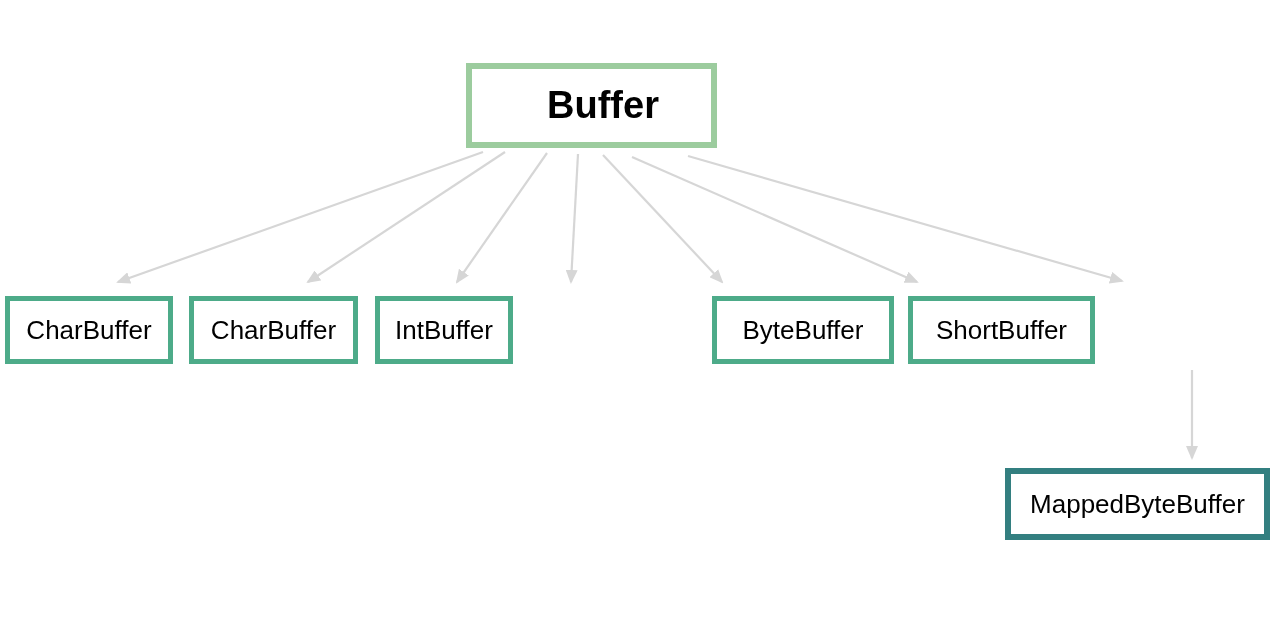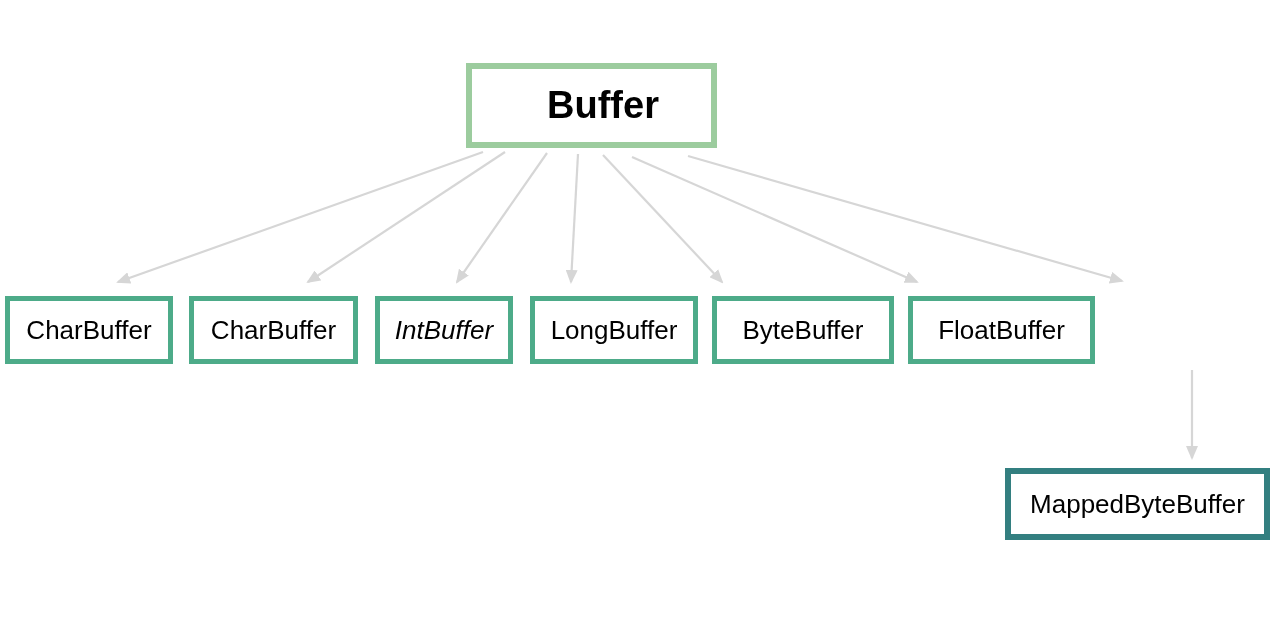--- a/index.html
+++ b/index.html
@@ -79,34 +79,31 @@
   </div>
 
   <div class="node node-child" style="left:5px; top:296px; width:168px; height:68px;">
     <span>CharBuffer</span>
   </div>
 
   <div class="node node-child" style="left:189px; top:296px; width:169px; height:68px;">
     <span>CharBuffer</span>
   </div>
 
-  <div class="node node-child" style="left:375px; top:296px; width:138px; height:68px;font-style:italic;">
+  <div class="node node-child" style="left:375px; top:296px; width:138px; height:68px;">
     <span>IntBuffer</span>
   </div>
 
-  <div class="node node-child" style="left:530px; top:296px; width:168px; height:68px;">
-    <span>LongBuffer</span>
-  </div>
 
   <div class="node node-child" style="left:712px; top:296px; width:182px; height:68px;">
     <span>ByteBuffer</span>
   </div>
 
   <div class="node node-child" style="left:908px; top:296px; width:187px; height:68px;">
-    <span>FloatBuffer</span>
+    <span>ShortBuffer</span>
   </div>
 
 
   <div class="node node-descendant" style="left:1005px; top:468px; width:265px; height:72px;">
     <span>MappedByteBuffer</span>
   </div>
 
 </div>
 
 </body></html>

